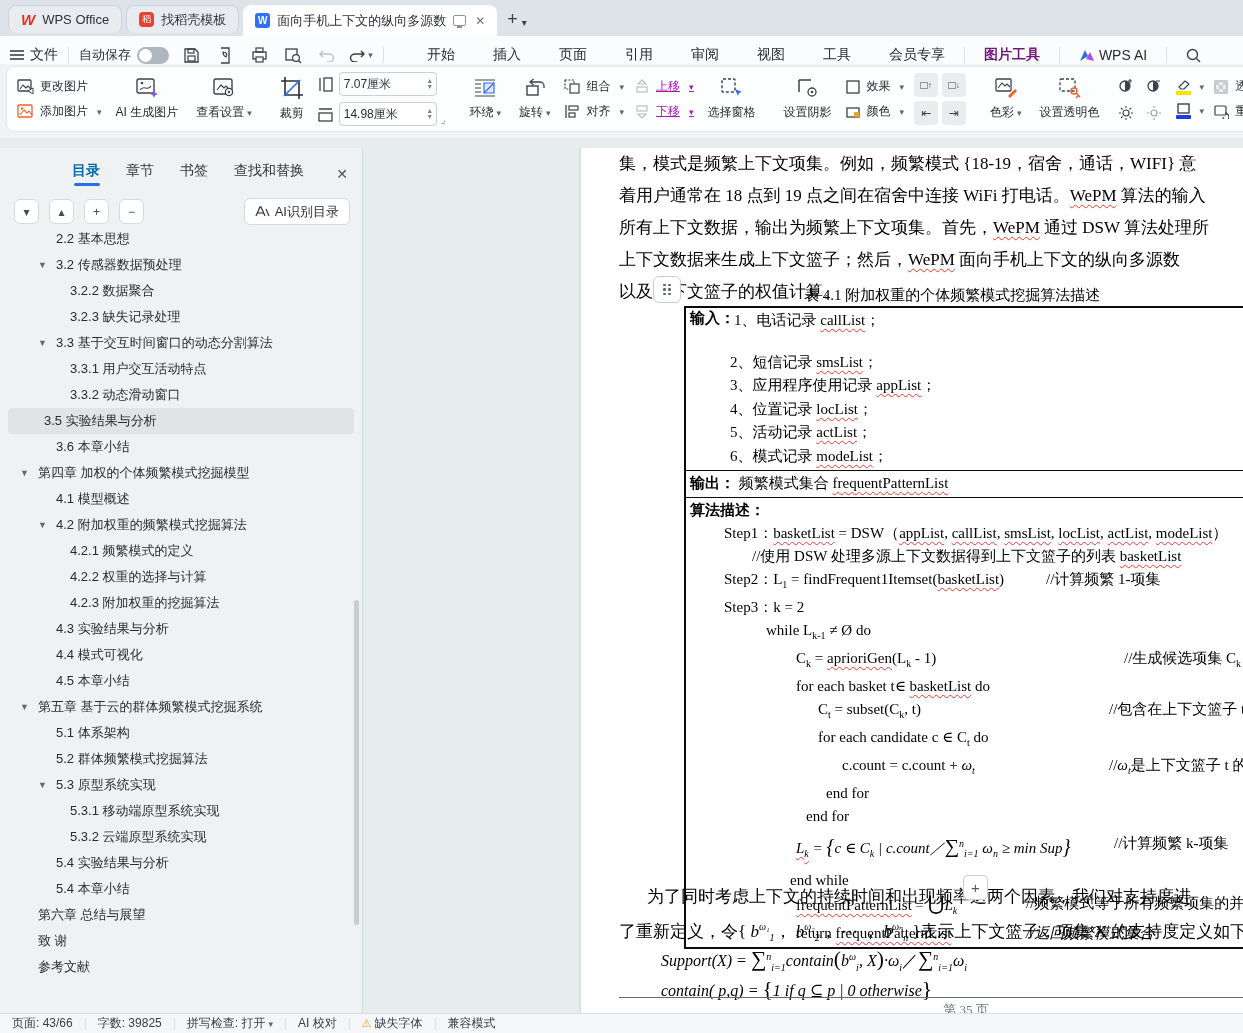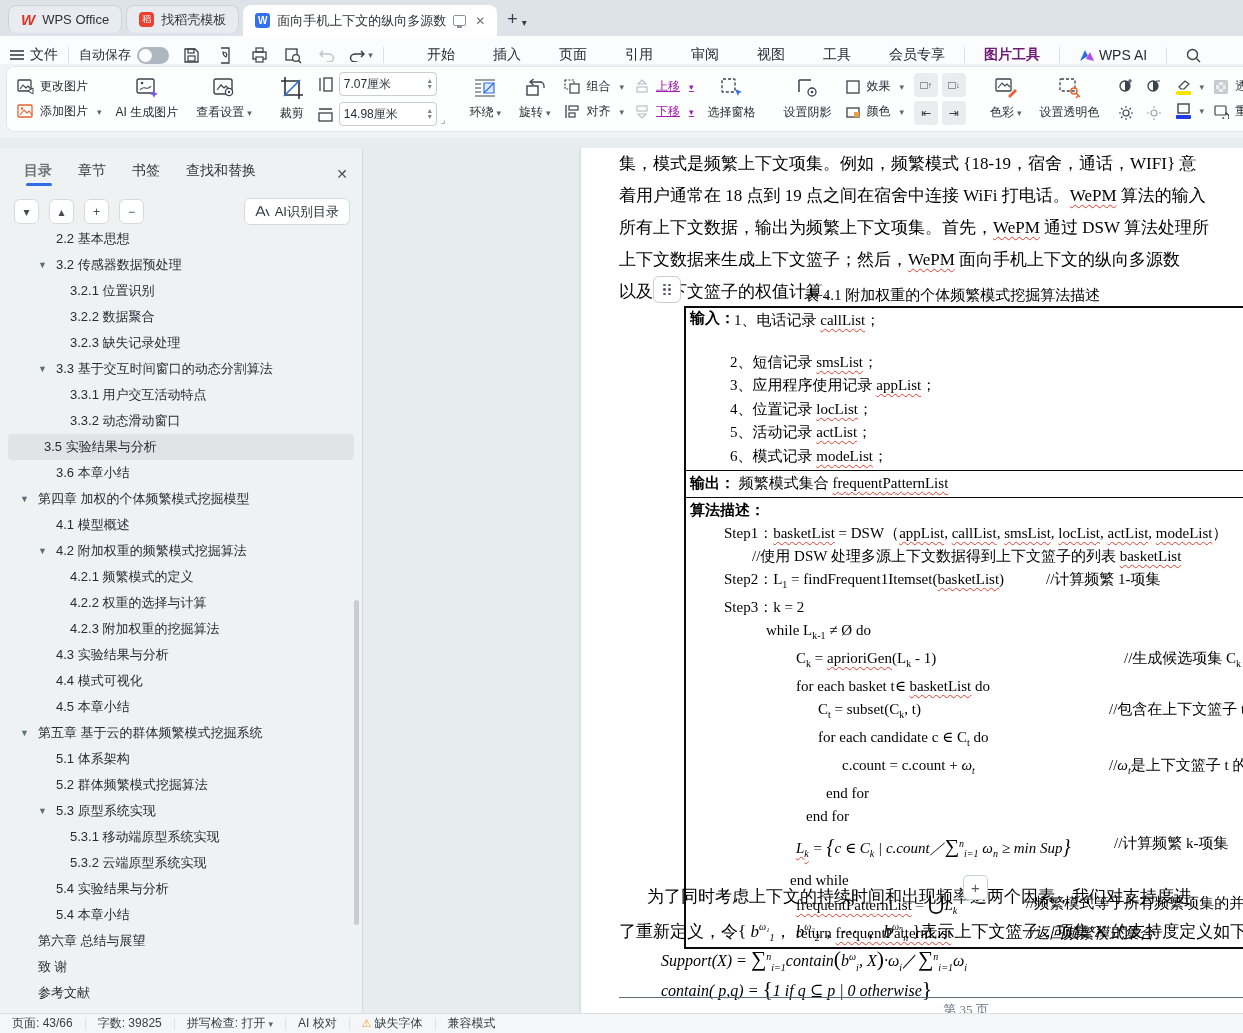--- a/index.html
+++ b/index.html
@@ -46,21 +46,21 @@
 .spin-ar{display:flex;flex-direction:column;line-height:6px;color:#7b838c;font-size:8px;}
 .grid2{display:grid;grid-template-columns:24px 24px;grid-auto-rows:24px;gap:4px;}
 .gcell{display:flex;align-items:center;justify-content:center;border-radius:4px;color:#3c434a;font-size:12px;}
 .gcell.shade{background:#e9edf0;}
 .colorbar{display:inline-block;width:15px;height:4px;border-radius:1px;margin-top:1px;}
 .expander{align-self:flex-end;color:#8a929b;font-size:10px;margin-left:-6px;margin-bottom:2px;}
 
 #sidebar{position:absolute;left:0;top:148px;width:363px;height:865px;background:#eff2f3;border-right:1px solid #d8dcdd;overflow:hidden;}
 .sb-tabs{display:flex;align-items:center;padding:14px 14px 8px 24px;gap:26px;font-size:14px;position:relative;}
 .sbtab{color:#30353c;position:relative;padding-bottom:6px;}
-.sbtab.active{color:#737373;font-weight:bold;}
+.sbtab.active{color:#0369a1;font-weight:bold;margin-left:48px;}
 .sbtab.active .bar{position:absolute;left:2px;bottom:0;width:26px;height:3px;border-radius:2px;background:#2e6ce6;}
 .sb-close{margin-left:auto;color:#4a525a;font-size:14px;}
 .sb-toolbar{display:flex;align-items:center;padding:4px 12px 10px 14px;gap:10px;}
 .sq-btn{width:25px;height:25px;background:#fff;border:1px solid #d5dade;border-radius:6px;display:flex;align-items:center;justify-content:center;color:#444b53;font-size:12px;}
 .ai-toc{margin-left:auto;height:27px;background:#fff;border:1px solid #d5dade;border-radius:6px;display:flex;align-items:center;gap:5px;padding:0 10px;font-size:13px;color:#2c3138;}
 #tocList{position:relative;}
 .toc-row{height:26px;display:flex;align-items:center;font-size:13px;color:#262c33;white-space:nowrap;}
 .toc-row .caret{width:18px;font-size:9px;color:#5f6b76;text-align:left;flex:0 0 18px;}
 .toc-row.lvl1{padding-left:20px;}
 .toc-row.lvl2{padding-left:38px;}
@@ -556,23 +556,20 @@
   <div id="tocList" style="margin-top:-9px">
       <div class="toc-row lvl2">
         <span class="caret"></span>
         <span>2.2  基本思想</span>
       </div>
       <div class="toc-row lvl2">
         <span class="caret">▼</span>
         <span>3.2  传感器数据预处理</span>
       </div>
       <div class="toc-row lvl3">
-        <span>3.2.1  位置识别</span>
-      </div>
-      <div class="toc-row lvl3">
         <span>3.2.2  数据聚合</span>
       </div>
       <div class="toc-row lvl3">
         <span>3.2.3  缺失记录处理</span>
       </div>
       <div class="toc-row lvl2">
         <span class="caret">▼</span>
         <span>3.3  基于交互时间窗口的动态分割算法</span>
       </div>
       <div class="toc-row lvl3">

